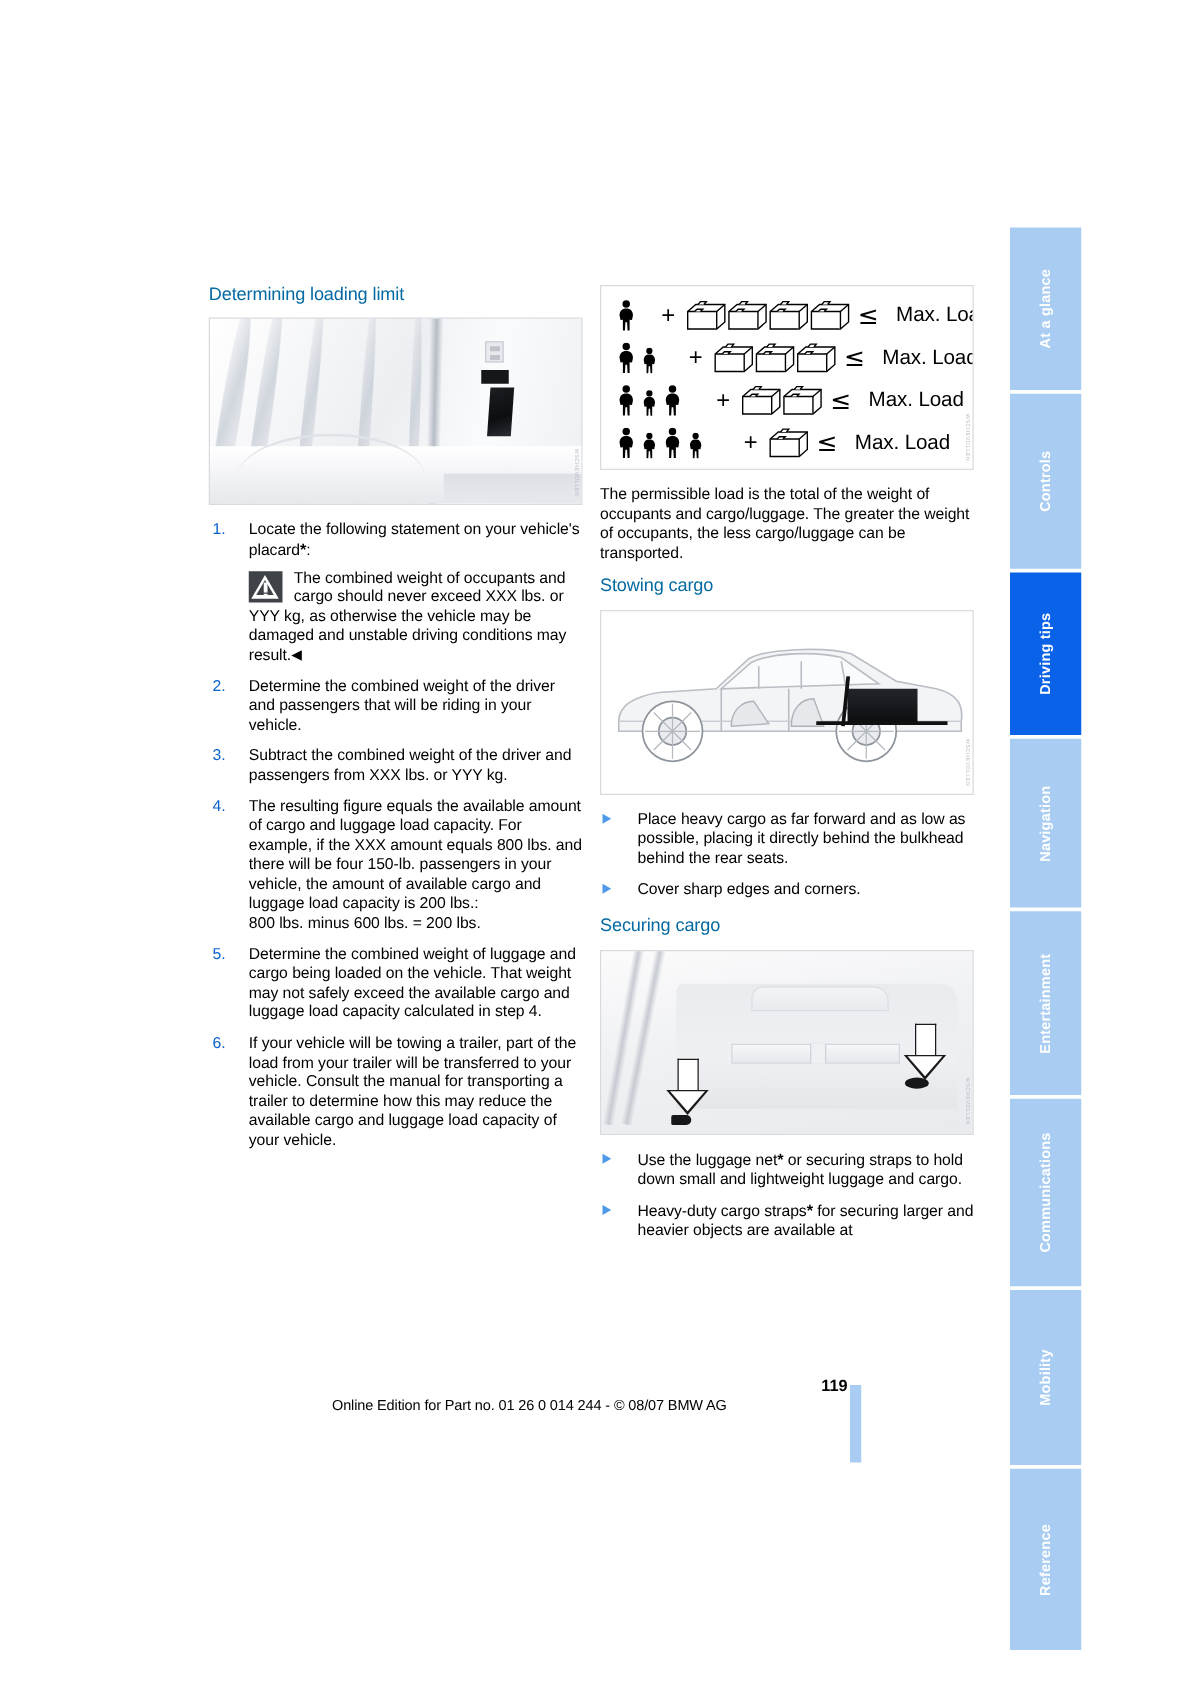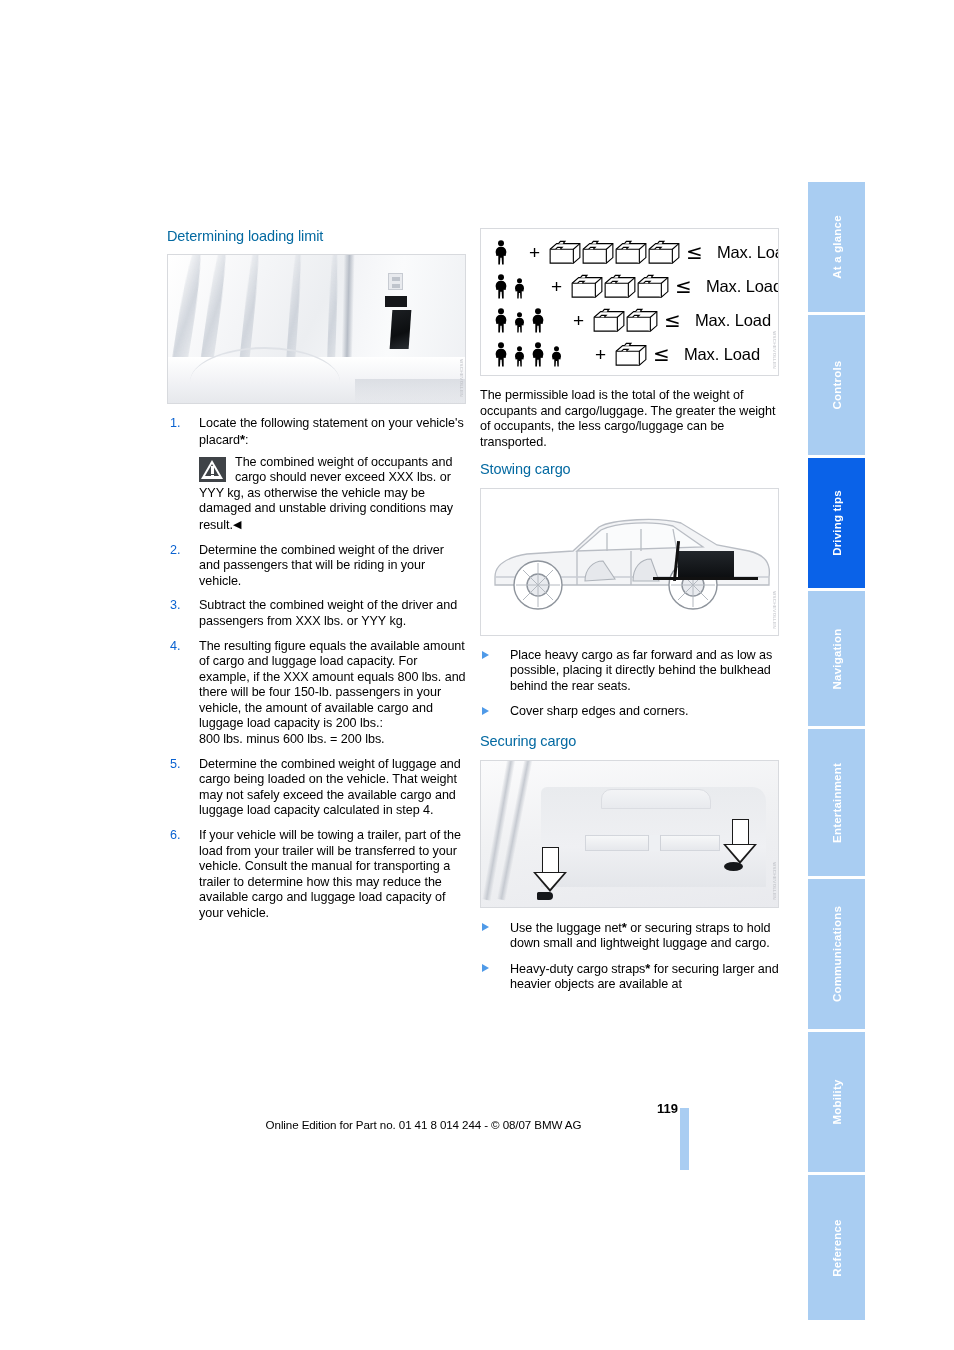--- a/index.html
+++ b/index.html
@@ -676,17 +676,17 @@
     <div class="tab" style="height:140px;">
       <span class="tab-label">Mobility</span>
     </div>
     <div class="tab" style="height:145px;">
       <span class="tab-label">Reference</span>
     </div>
   </div>
 
   <div class="footer">
     <div class="page-num">119</div>
-    <div class="footer-line">Online Edition for Part no. 01 41 8 014 244 - © 08/07 BMW AG</div>
+    <div class="footer-line">Online Edition for Part no. 01 26 0 014 244 - © 08/07 BMW AG</div>
   </div>
   <div class="page-bar"></div>
 
 </div>
 
 </body></html>

